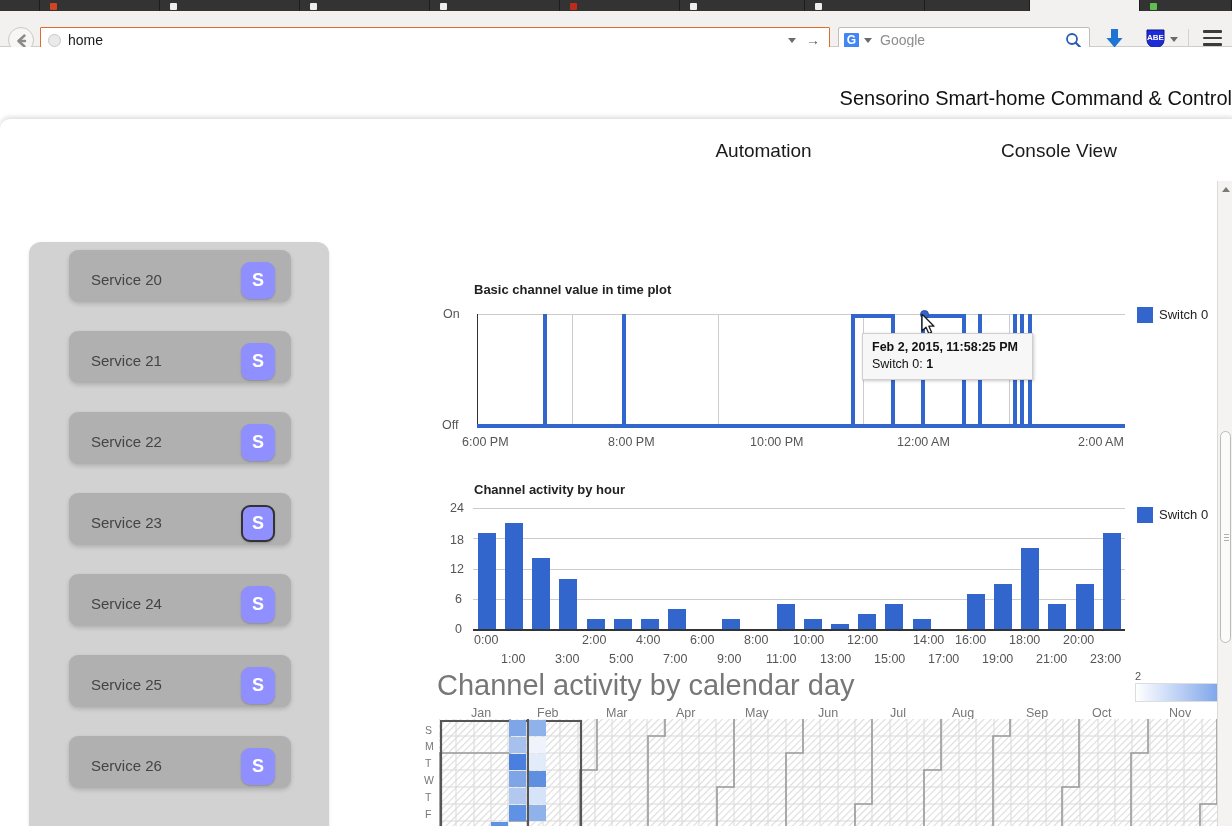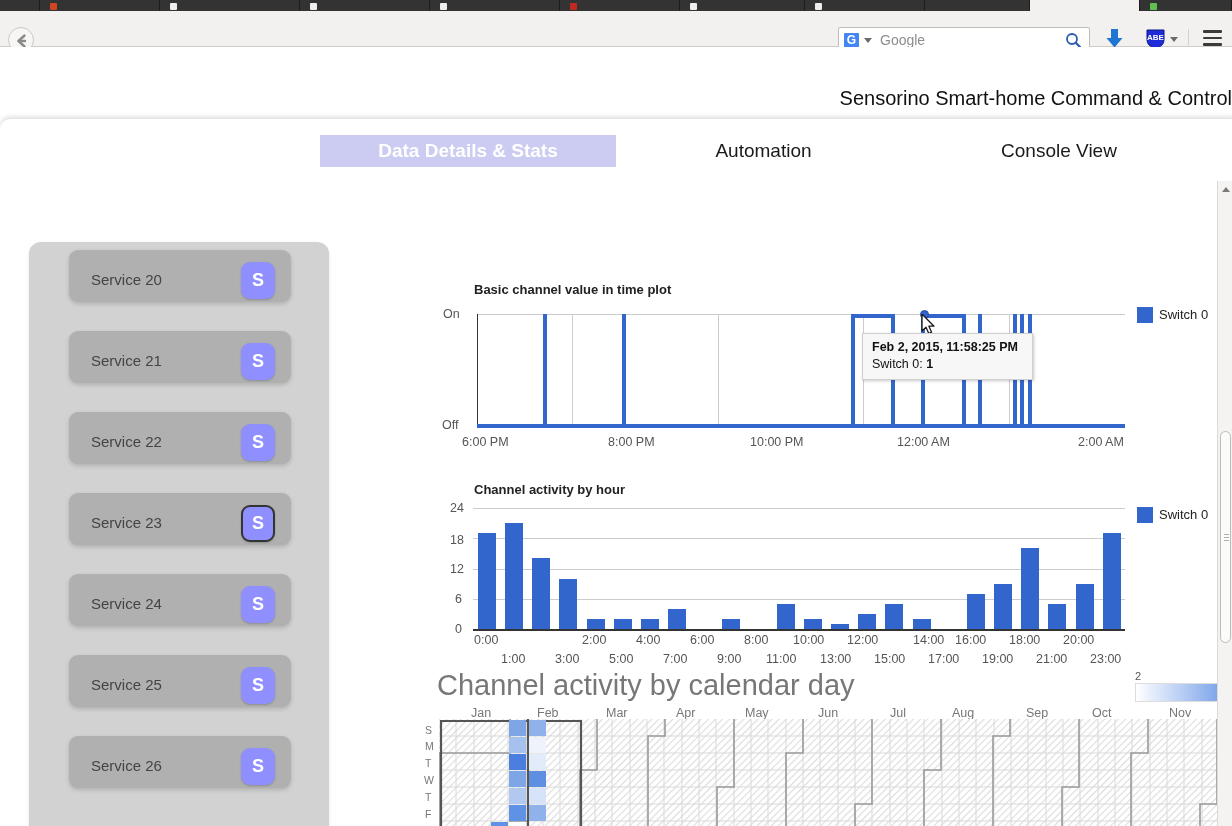--- a/index.html
+++ b/index.html
@@ -281,20 +281,26 @@
 </div>
 
 <div id="browser-navbar">
   <div id="back-button">
     <svg width="16" height="16" viewBox="0 0 16 16">
       <path d="M10.5 2.5 L4.5 8 L10.5 13.5" stroke="#8a8a8a" stroke-width="2.4" fill="none" stroke-linecap="round" stroke-linejoin="round"></path>
       <path d="M4.8 8 L11 8" stroke="#8a8a8a" stroke-width="2.4" stroke-linecap="round"></path>
     </svg>
   </div>
 
+  <div id="urlbar">
+    <div id="urlbar-favicon"></div>
+    <div id="urlbar-text">home</div>
+    <div id="urlbar-dropdown"></div>
+    <div id="urlbar-go">→</div>
+  </div>
 
   <div id="searchbar">
     <div id="search-engine-icon">G</div>
     <div id="search-engine-caret"></div>
     <div id="search-placeholder">Google</div>
     <svg id="search-magnifier" width="17" height="17" viewBox="0 0 17 17">
       <circle cx="7" cy="7" r="5" stroke="#2a5db0" stroke-width="1.8" fill="none"></circle>
       <path d="M10.8 10.8 L15 15" stroke="#2a5db0" stroke-width="2.2" stroke-linecap="round"></path>
     </svg>
   </div>
@@ -317,21 +323,20 @@
       <span></span>
       <span></span>
   </div>
 </div>
 
 <div id="page">
 
   <div id="app-title">Sensorino Smart-home Command &amp; Control</div>
 
   <div id="tabpanel">
-    <div class="nav-tab selected" style="left:320px;width:296px;">Data Details &amp; Stats</div>
     <div class="nav-tab" style="left:700px;width:127px;">Automation</div>
     <div class="nav-tab" style="left:990px;width:138px;">Console View</div>
   </div>
 
   <div id="clipped-heading">Associated server side rule engine entries: TODO</div>
 
   <div id="content-area">
 
     <div id="sidebar-wrap">
       <div id="sidebar-panel">

